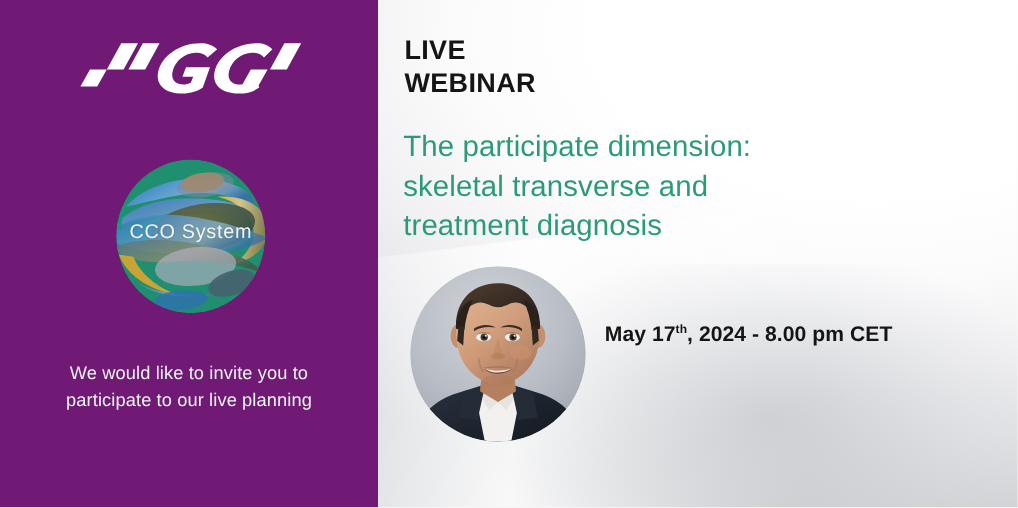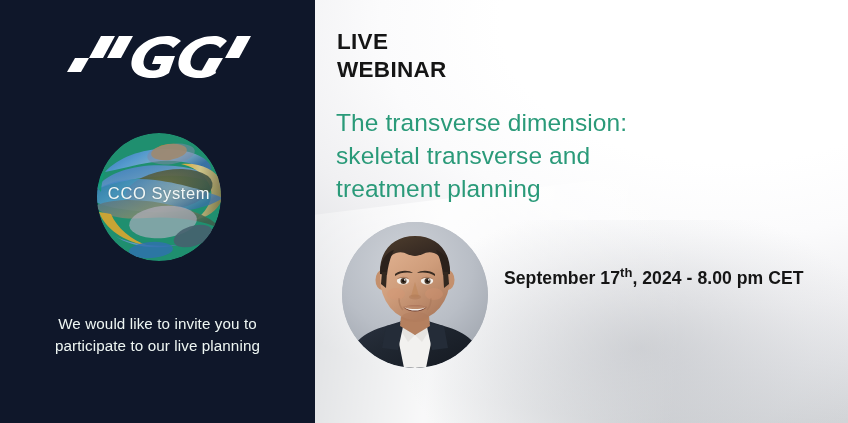--- a/index.html
+++ b/index.html
@@ -16,21 +16,21 @@
     background: #ffffff;
   }
 
   
   #left-panel {
     position: absolute;
     left: 0;
     top: 0;
     width: 315px;
     height: 423px;
-    background: #0f172a;
+    background: #701a75;
   }
 
   
   #gc-logo {
     position: absolute;
     left: 63px;
     top: 28px;
     width: 190px;
     height: 58px;
   }
@@ -56,21 +56,21 @@
     color: #f2f7f6;
     font-family: "Liberation Sans", sans-serif;
     text-shadow: 0 0 2px rgba(0,0,0,0.18);
     pointer-events: none;
   }
 
   
   #invite-text {
     position: absolute;
     left: 0;
-    top: 313px;
+    top: 301px;
     width: 315px;
     text-align: center;
     color: #eef6f3;
     font-size: 15.2px;
     line-height: 22px;
     letter-spacing: 0.1px;
   }
   #invite-text .l { display: block; }
 
   
@@ -156,21 +156,21 @@
     z-index: 4;
   }
   #speaker-datetime {
     color: #151515;
     font-size: 17.6px;
     font-weight: bold;
     letter-spacing: 0.05px;
     white-space: nowrap;
   }
   #speaker-datetime sup {
-    font-size: 13px;
+    font-size: 10px;
     vertical-align: super;
     line-height: 0;
   }
   #speaker-name {
     margin-top: 5px;
     color: #2c2c2c;
     font-size: 17.6px;
     letter-spacing: 0.1px;
     white-space: nowrap;
   }
@@ -277,23 +277,23 @@
   </div>
 
   <div id="right-panel">
 
     <div id="eyebrow">
       <span class="l">LIVE</span>
       <span class="l">WEBINAR</span>
     </div>
 
     <div id="webinar-title">
-      <span class="l">The transverse dimension:</span>
+      <span class="l">The participate dimension:</span>
       <span class="l">skeletal transverse and</span>
-      <span class="l">treatment planning</span>
+      <span class="l">treatment diagnosis</span>
     </div>
 
     <div id="speaker-photo">
       <svg viewBox="0 0 146 146" xmlns="http://www.w3.org/2000/svg" aria-hidden="true">
         <defs>
           <radialGradient id="bgGrad" cx="0.44" cy="0.3" r="0.82">
             <stop offset="0%" stop-color="#cfd3d9"></stop>
             <stop offset="55%" stop-color="#b9bec6"></stop>
             <stop offset="100%" stop-color="#9ba1aa"></stop>
           </radialGradient>
@@ -375,18 +375,18 @@
           <ellipse cx="73" cy="95" rx="13" ry="5" fill="#b0795a" opacity="0.4"></ellipse>
 
           <ellipse cx="54" cy="72" rx="9" ry="6" fill="#d89674" opacity="0.35"></ellipse>
           <ellipse cx="92" cy="72" rx="9" ry="6" fill="#d89674" opacity="0.35"></ellipse>
         </g>
       </svg>
     </div>
 
     <div id="speaker-block">
       <div id="speaker-datetime">
-        <span>September 17</span><sup>th</sup><span>, 2024 - 8.00 pm CET</span>
+        <span>May 17</span><sup>th</sup><span>, 2024 - 8.00 pm CET</span>
       </div>
     </div>
 
   </div>
 </div>
 
 </body></html>

